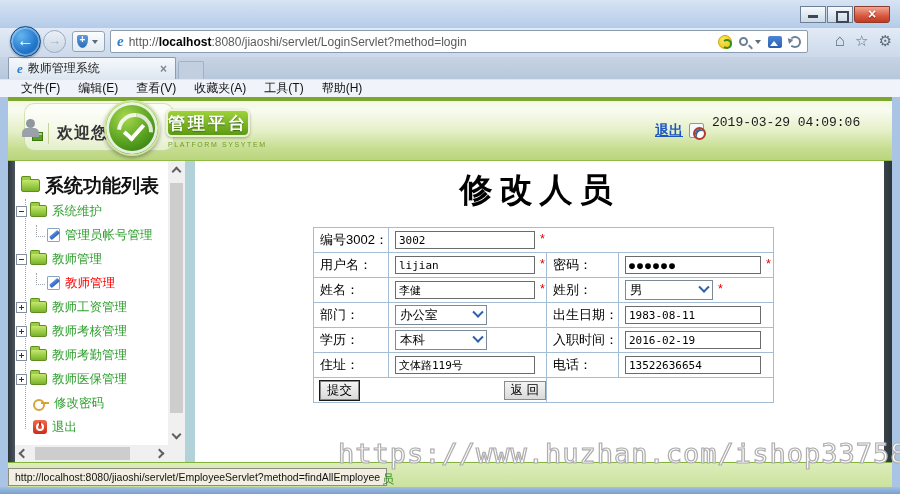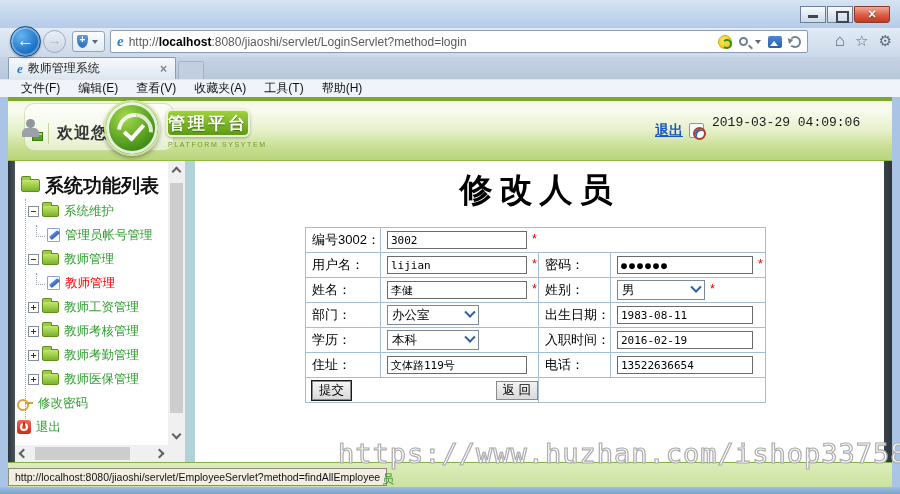--- a/index.html
+++ b/index.html
@@ -140,23 +140,23 @@
   .divider { position:absolute; left:185px; top:161px; width:10px; height:301px; background:#b2d2da; }
   .main { position:absolute; left:195px; top:161px; width:689px; height:301px; background:#fff; }
   .footer { position:absolute; left:8px; top:462px; width:884px; height:25px;
             background:linear-gradient(#dcedba,#cbe29e); border-top:1px solid #84b13d; }
 
   
   .tree { position:relative; padding-top:11px; }
   .tree-vline { position:absolute; left:10px; top:38px; height:230px; border-left:1px dotted #9aa2aa; }
   .tree-row { position:relative; display:flex; align-items:center; height:24px; font-size:12.5px; color:#2f9e2f; }
   .tree-root { height:27px; padding-left:6px; font-size:19px; font-weight:bold; color:#111; }
-  .lvl1 { padding-left:13px; }
+  .lvl1 { padding-left:1px; }
   .lvl2 { padding-left:21px; }
-  .lvl0i { padding-left:2px; }
+  .lvl0i { padding-left:18px; }
   .tree-label { margin-left:5px; white-space:nowrap; }
   .tree-label.active { color:#ff0000; }
   .i-folder { width:17px; height:12px; background:linear-gradient(#c4e86d,#7ab32a); border:1px solid #5d8f1d;
               border-radius:2px; position:relative; flex:none; }
   .i-folder::before { content:""; position:absolute; left:-1px; top:-4px; width:8px; height:3px;
               background:#9ccb44; border:1px solid #5d8f1d; border-bottom:none; border-radius:2px 2px 0 0; }
   .i-root-folder { width:19px; height:13px; }
   .i-expand { width:11px; height:11px; background:#fff; border:1px solid #848f9b; position:relative; margin-right:3px; flex:none; }
   .i-expand::before { content:""; position:absolute; left:2px; top:4px; width:5px; height:1px; background:#333; }
   .i-expand.plus::after { content:""; position:absolute; left:4px; top:2px; width:1px; height:5px; background:#333; }
@@ -174,21 +174,21 @@
               position:relative; flex:none; }
   .i-logout::before { content:""; position:absolute; left:3px; top:3px; width:8px; height:8px;
               border:2px solid #fff; border-radius:50%; box-sizing:border-box; }
   .i-logout::after { content:""; position:absolute; left:6px; top:2px; width:2px; height:4px; background:#cf2a16;
               box-shadow:0 0 0 0 #fff; border-left:0; }
 
   
   .main-title { position:absolute; left:0; top:7px; width:100%; text-align:center;
                 font-family:"Liberation Serif",serif; font-size:33px; font-weight:bold; color:#000;
                 letter-spacing:7px; }
-  .form-table { position:absolute; left:110px; top:66px; border-collapse:collapse; table-layout:fixed; }
+  .form-table { position:absolute; left:118px; top:66px; border-collapse:collapse; table-layout:fixed; }
   .form-table td { border:1px solid #a3bdd6; height:25px; font-size:13px; color:#000;
                    padding:0 0 0 6px; white-space:nowrap; }
   .txt { height:18px; border:1px solid #6b6b6b; background:#fff; padding:0 3px;
          font-family:"DejaVu Sans Mono",monospace; font-size:11px; color:#000; width:140px; vertical-align:middle; }
   .txt.narrow { width:136px; }
   .pwd { font-size:10px; letter-spacing:2px; font-weight:bold; }
   .req { color:#e00000; font-size:12.5px; margin-left:5px; }
   .sel { display:inline-flex; align-items:center; justify-content:space-between; width:92px; height:20px;
          border:1px solid #7b8a99; background:#fff; padding:0 4px; font-size:12.5px; vertical-align:middle; }
   .sel.gender { width:88px; }

